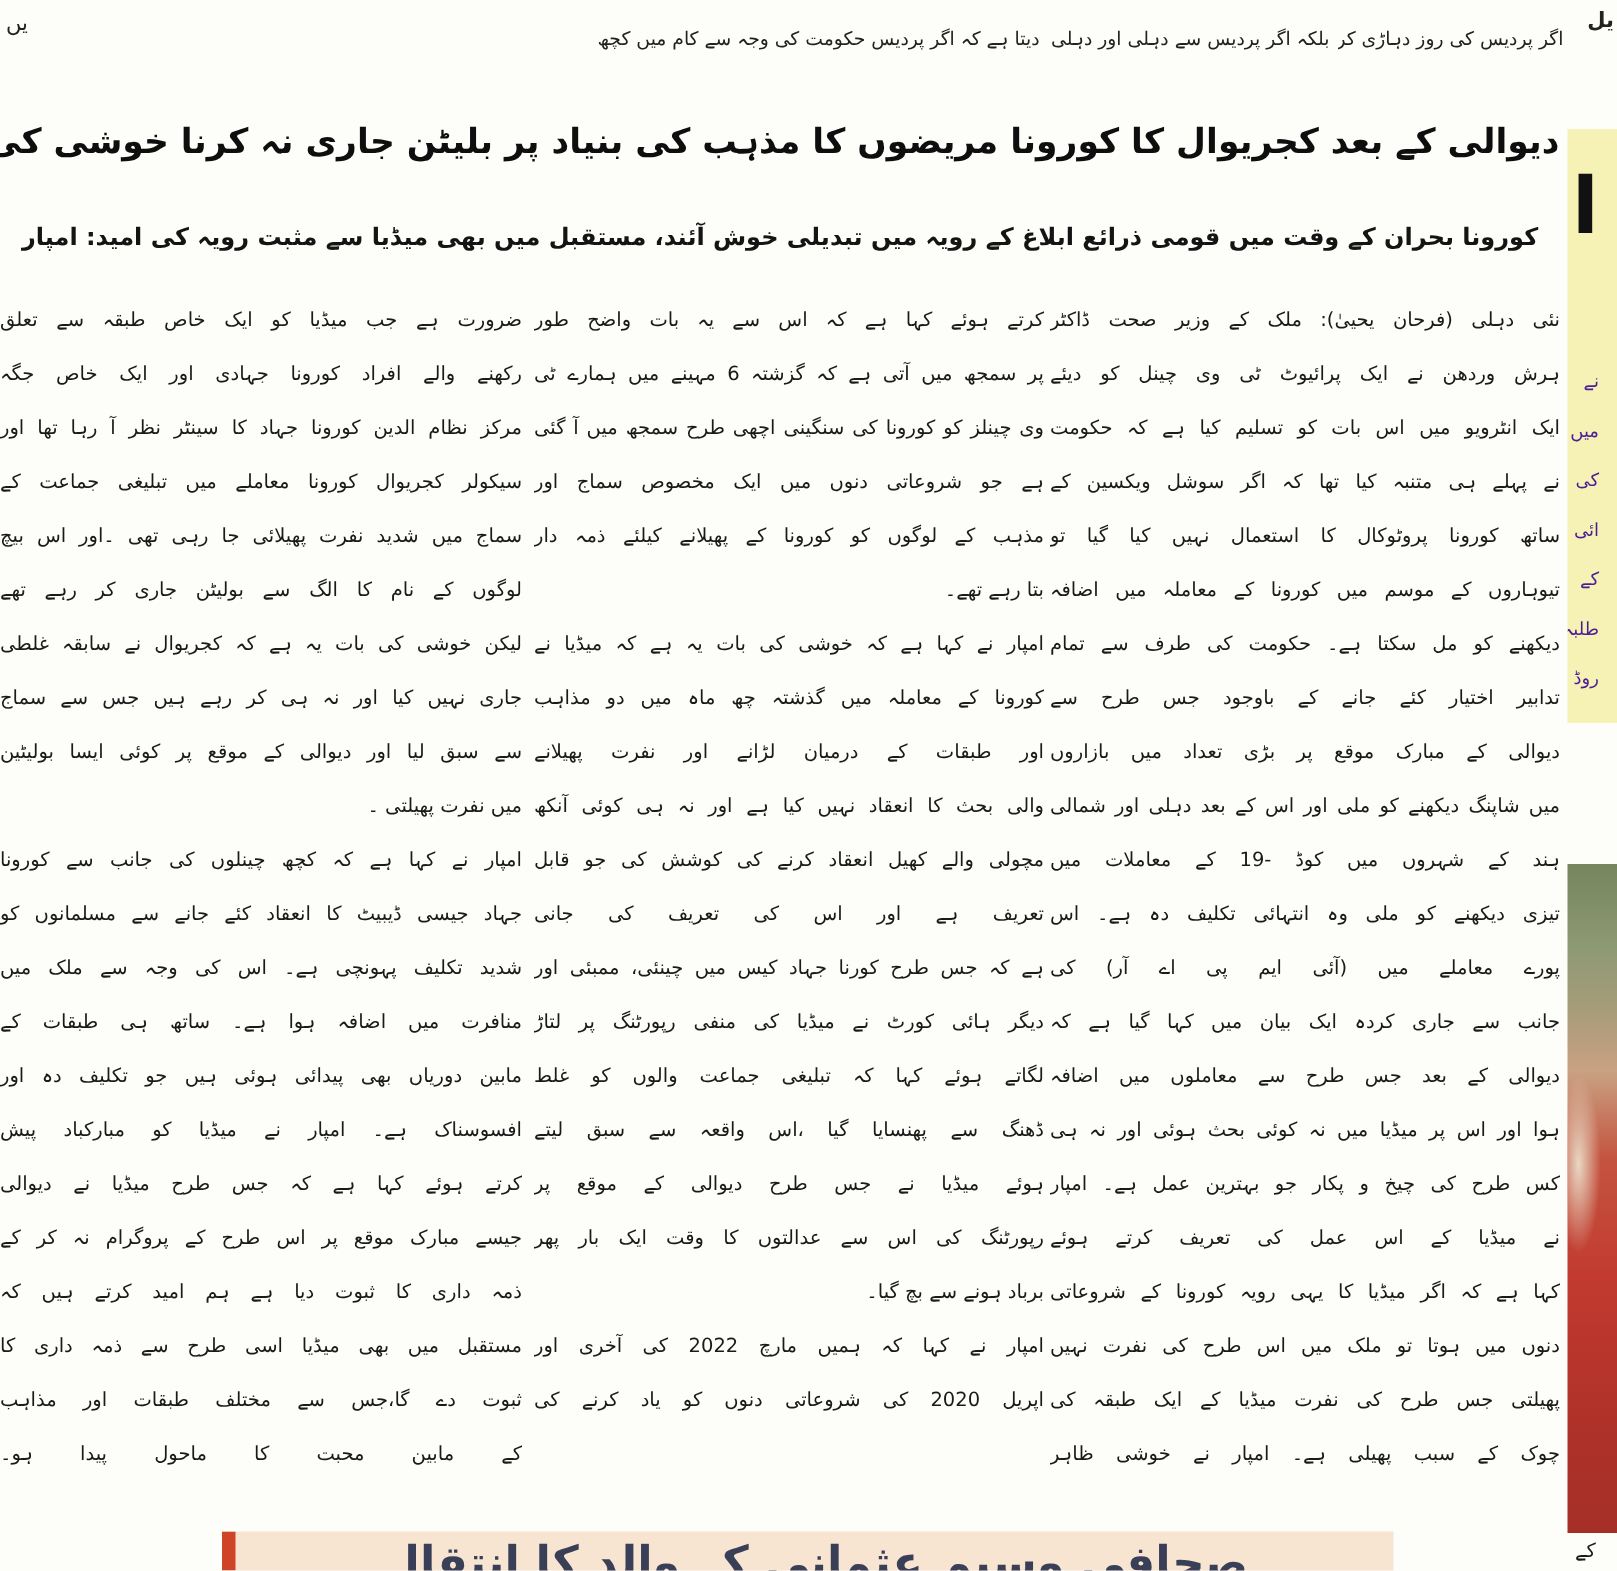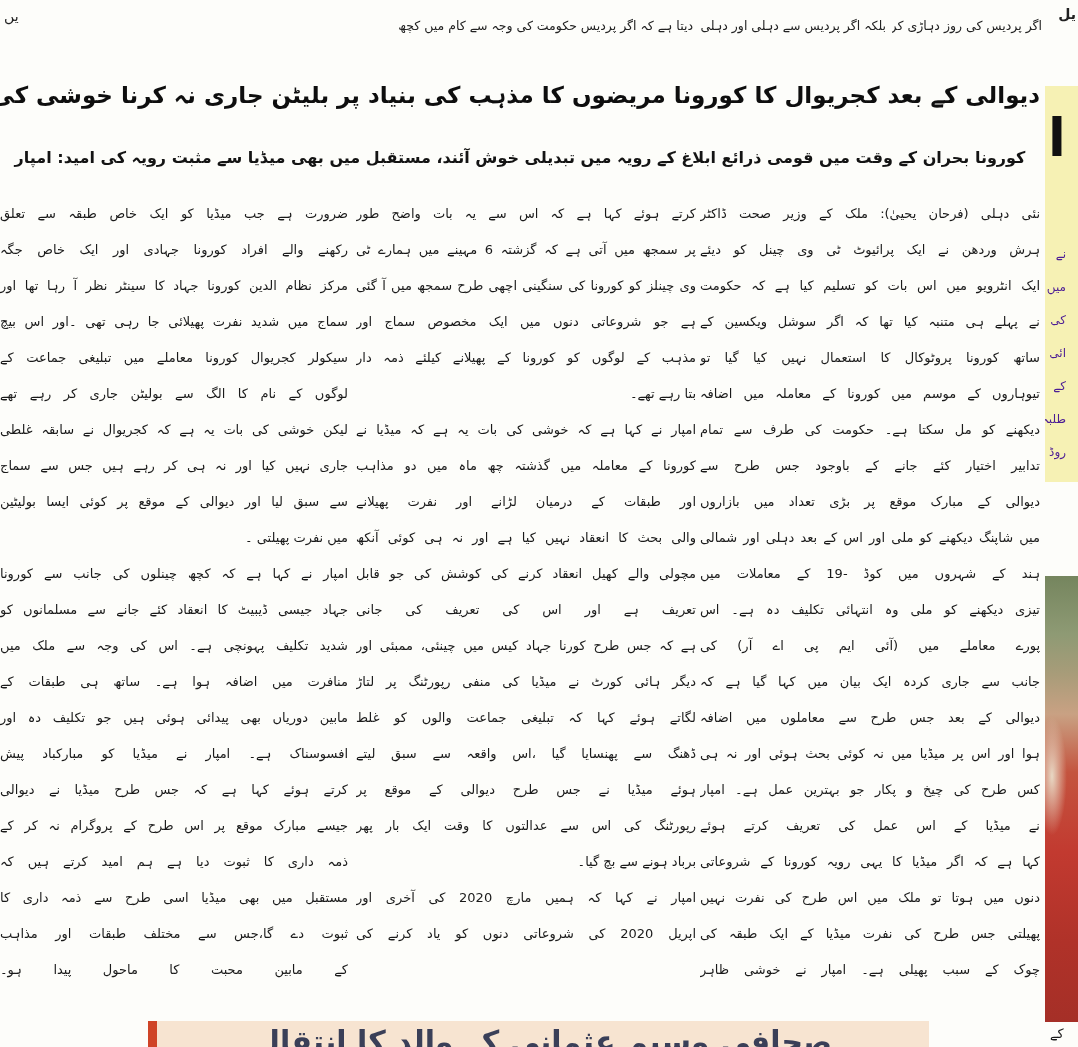--- a/index.html
+++ b/index.html
@@ -127,29 +127,29 @@
     <div class="line">والی بحث کا انعقاد نہیں کیا ہے اور نہ ہی کوئی آنکھ</div>
     <div class="line">مچولی والے کھیل انعقاد کرنے کی کوشش کی جو قابل</div>
     <div class="line">تعریف ہے اور اس کی تعریف کی جانی</div>
     <div class="line">ہے کہ جس طرح کورنا جہاد کیس میں چینئی، ممبئی اور</div>
     <div class="line">دیگر ہائی کورٹ نے میڈیا کی منفی رپورٹنگ پر لتاڑ</div>
     <div class="line">لگاتے ہوئے کہا کہ تبلیغی جماعت والوں کو غلط</div>
     <div class="line">ڈھنگ سے پھنسایا گیا ،اس واقعہ سے سبق لیتے</div>
     <div class="line">ہوئے میڈیا نے جس طرح دیوالی کے موقع پر</div>
     <div class="line">رپورٹنگ کی اس سے عدالتوں کا وقت ایک بار پھر</div>
     <div class="line end">برباد ہونے سے بچ گیا۔</div>
-    <div class="line">امپار نے کہا کہ ہمیں مارچ 2020 کی آخری اور</div>
+    <div class="line">امپار نے کہا کہ ہمیں مارچ 2022 کی آخری اور</div>
     <div class="line">اپریل 2020 کی شروعاتی دنوں کو یاد کرنے کی</div>
   </div>
 <div class="col col-left">
     <div class="line">ضرورت ہے جب میڈیا کو ایک خاص طبقہ سے تعلق</div>
     <div class="line">رکھنے والے افراد کورونا جہادی اور ایک خاص جگہ</div>
     <div class="line">مرکز نظام الدین کورونا جہاد کا سینٹر نظر آ رہا تھا اور</div>
+    <div class="line">سیکولر کجریوال کورونا معاملے میں تبلیغی جماعت کے</div>
     <div class="line">سماج میں شدید نفرت پھیلائی جا رہی تھی ۔اور اس بیچ</div>
-    <div class="line">سیکولر کجریوال کورونا معاملے میں تبلیغی جماعت کے</div>
     <div class="line">لوگوں کے نام کا الگ سے بولیٹن جاری کر رہے تھے</div>
     <div class="line">لیکن خوشی کی بات یہ ہے کہ کجریوال نے سابقہ غلطی</div>
     <div class="line">جاری نہیں کیا اور نہ ہی کر رہے ہیں جس سے سماج</div>
     <div class="line">سے سبق لیا اور دیوالی کے موقع پر کوئی ایسا بولیٹین</div>
     <div class="line end">میں نفرت پھیلتی ۔</div>
     <div class="line">امپار نے کہا ہے کہ کچھ چینلوں کی جانب سے کورونا</div>
     <div class="line">جہاد جیسی ڈیبیٹ کا انعقاد کئے جانے سے مسلمانوں کو</div>
     <div class="line">شدید تکلیف پہونچی ہے۔ اس کی وجہ سے ملک میں</div>
     <div class="line">منافرت میں اضافہ ہوا ہے۔ ساتھ ہی طبقات کے</div>
     <div class="line">مابین دوریاں بھی پیدائی ہوئی ہیں جو تکلیف دہ اور</div>

